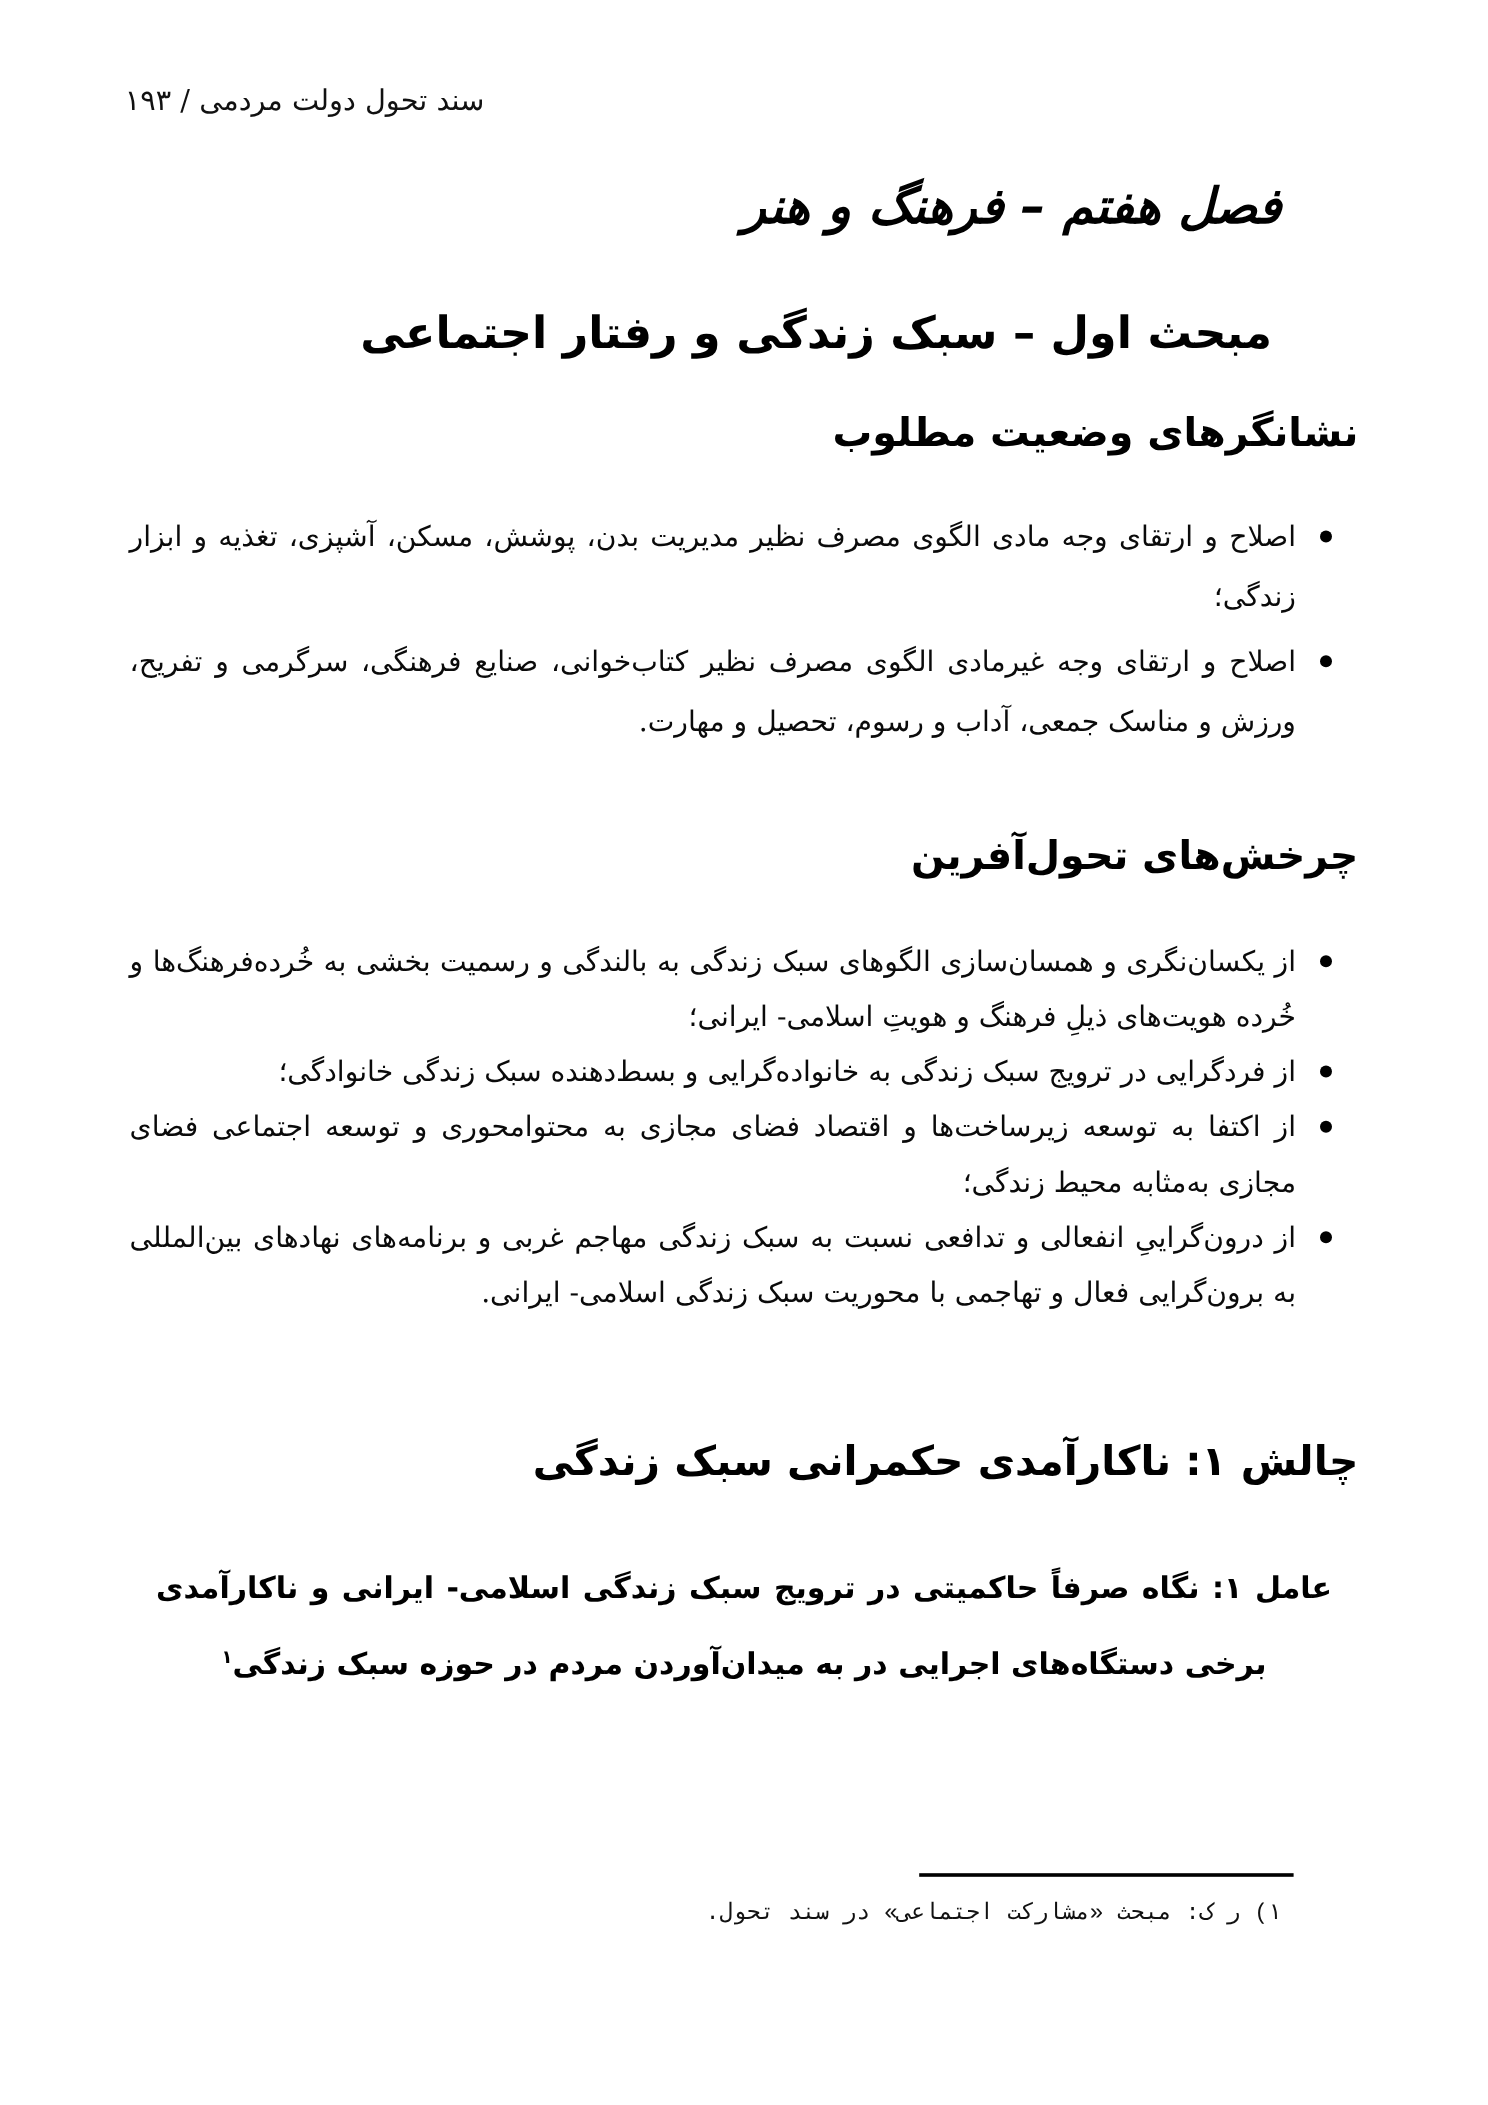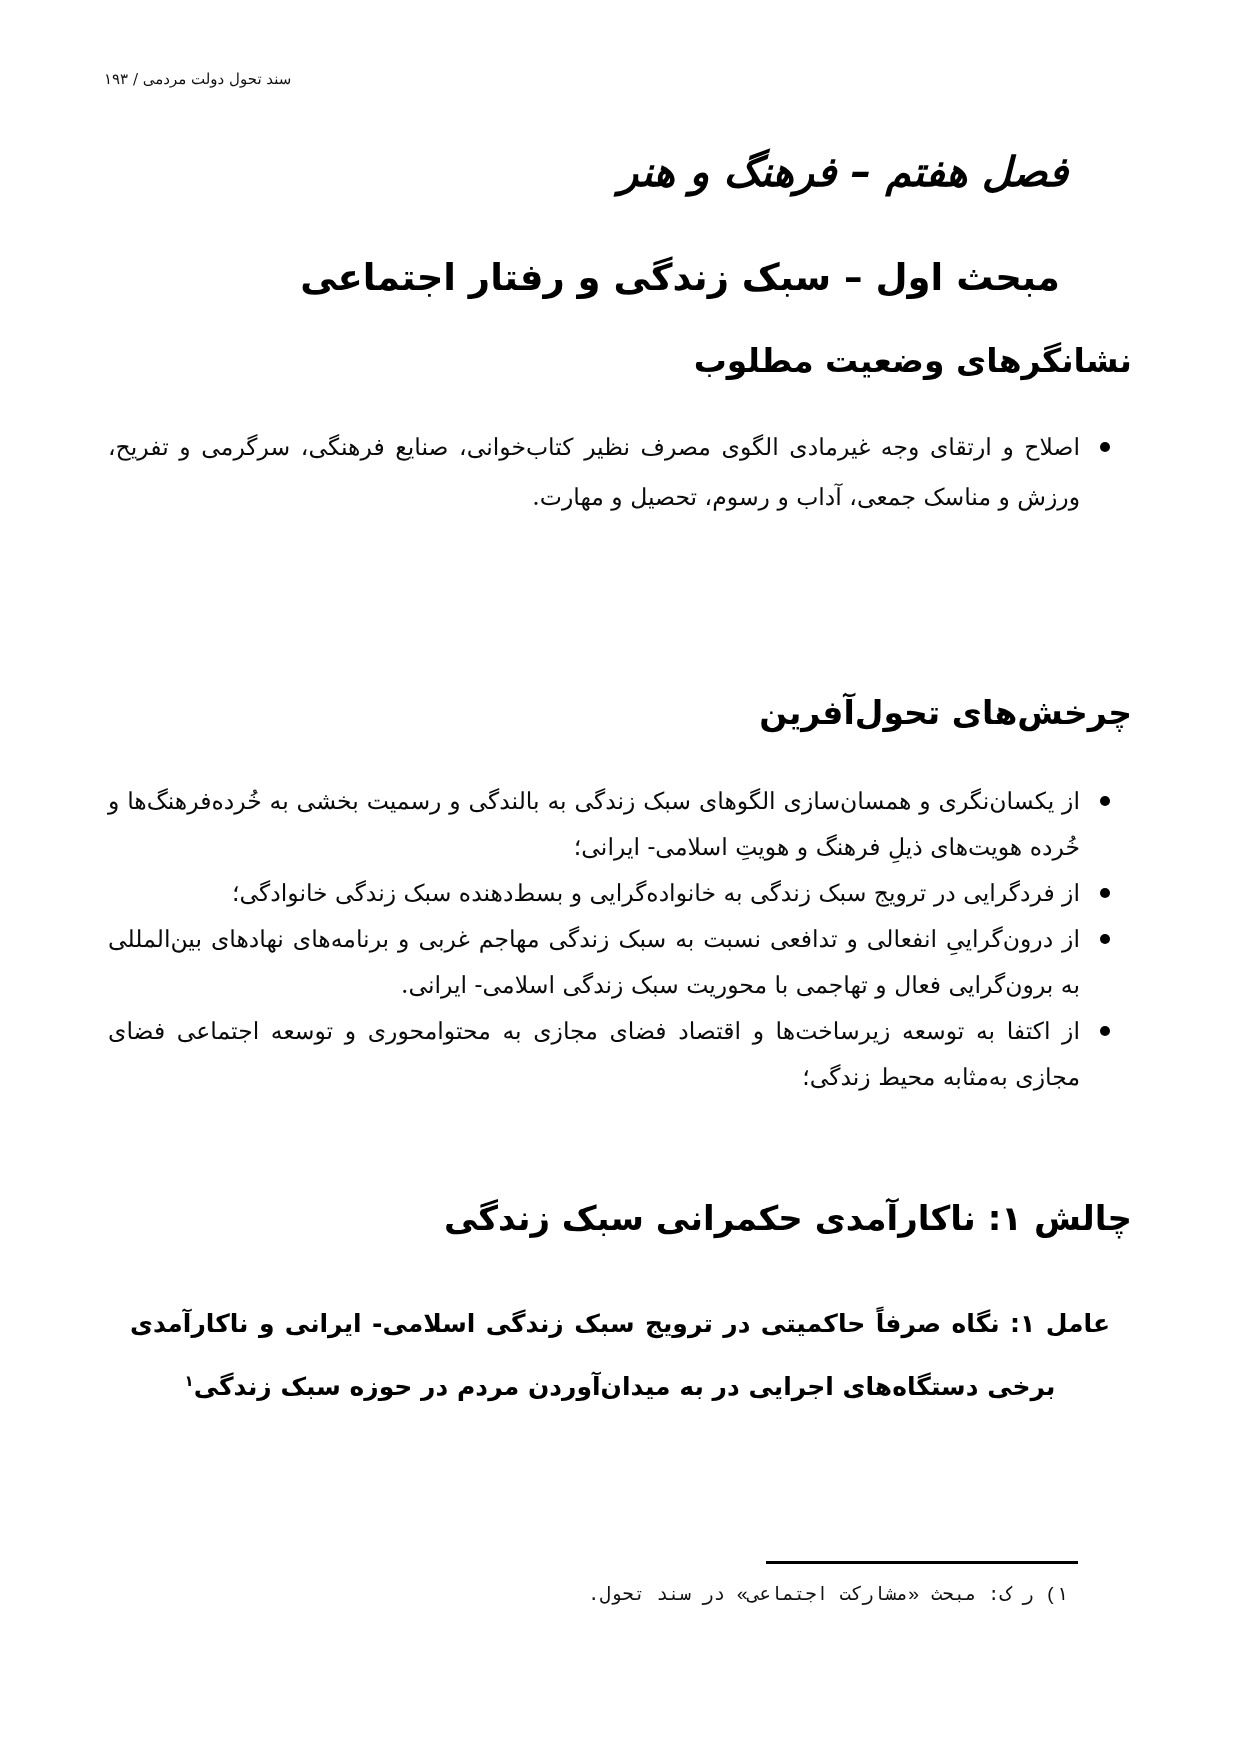--- a/index.html
+++ b/index.html
@@ -11,21 +11,21 @@
     direction:rtl;
     color:#000;
     font-family:"DejaVu Serif", serif;
     overflow:hidden;
   }
   .abs{position:absolute;right:108px;width:1024px;}
   
   .page-header{
     position:absolute;left:104px;top:70px;
     direction:rtl;
-    font-size:15px;color:#111;
+    font-size:24px;color:#111;
     font-family:"DejaVu Serif", serif;
   }
   
   .chapter-title{
     top:148px;
     text-align:right;
     padding-right:64px;
     font-family:"DejaVu Sans", sans-serif;
     font-weight:bold;font-style:italic;
     font-size:41px;line-height:1.2;
@@ -102,42 +102,46 @@
 
   <div class="abs chapter-title">فصل هفتم – فرهنگ و هنر</div>
 
   <div class="abs section-title">مبحث اول – سبک زندگی و رفتار اجتماعی</div>
 
   <div class="abs h-block h-indicators">نشانگرهای وضعیت مطلوب</div>
 
   <ul class="abs bullet-list list-indicators">
     <li>
       <span class="dot"></span>
+      <span>اصلاح و ارتقای وجه مادی الگوی مصرف نظیر مدیریت بدن، پوشش، مسکن، آشپزی، تغذیه و ابزار زندگی؛</span>
+    </li>
+    <li>
+      <span class="dot"></span>
       <span>اصلاح و ارتقای وجه غیرمادی الگوی مصرف نظیر کتاب‌خوانی، صنایع فرهنگی، سرگرمی و تفریح، ورزش و مناسک جمعی، آداب و رسوم، تحصیل و مهارت.</span>
     </li>
   </ul>
 
   <div class="abs h-block h-shifts">چرخش‌های تحول‌آفرین</div>
 
   <ul class="abs bullet-list list-shifts">
     <li>
       <span class="dot"></span>
       <span>از یکسان‌نگری و همسان‌سازی الگوهای سبک زندگی به بالندگی و رسمیت بخشی به خُرده‌فرهنگ‌ها و خُرده هویت‌های ذیلِ فرهنگ و هویتِ اسلامی- ایرانی؛</span>
     </li>
     <li>
       <span class="dot"></span>
       <span>از فردگرایی در ترویج سبک زندگی به خانواده‌گرایی و بسط‌دهنده سبک زندگی خانوادگی؛</span>
     </li>
     <li>
       <span class="dot"></span>
-      <span>از درون‌گراییِ انفعالی و تدافعی نسبت به سبک زندگی مهاجم غربی و برنامه‌های نهادهای بین‌المللی به برون‌گرایی فعال و تهاجمی با محوریت سبک زندگی اسلامی- ایرانی.</span>
+      <span>از اکتفا به توسعه زیرساخت‌ها و اقتصاد فضای مجازی به محتوامحوری و توسعه اجتماعی فضای مجازی به‌مثابه محیط زندگی؛</span>
     </li>
     <li>
       <span class="dot"></span>
-      <span>از اکتفا به توسعه زیرساخت‌ها و اقتصاد فضای مجازی به محتوامحوری و توسعه اجتماعی فضای مجازی به‌مثابه محیط زندگی؛</span>
+      <span>از درون‌گراییِ انفعالی و تدافعی نسبت به سبک زندگی مهاجم غربی و برنامه‌های نهادهای بین‌المللی به برون‌گرایی فعال و تهاجمی با محوریت سبک زندگی اسلامی- ایرانی.</span>
     </li>
   </ul>
 
   <div class="abs h-block h-challenge">چالش ۱: ناکارآمدی حکمرانی سبک زندگی</div>
 
   <div class="abs factor-paragraph">
     <span>عامل ۱:</span>
     <span>نگاه صرفاً حاکمیتی در ترویج سبک زندگی اسلامی- ایرانی و ناکارآمدی برخی دستگاه‌های اجرایی در به میدان‌آوردن مردم در حوزه سبک زندگی</span><sup>۱</sup>
   </div>
 

